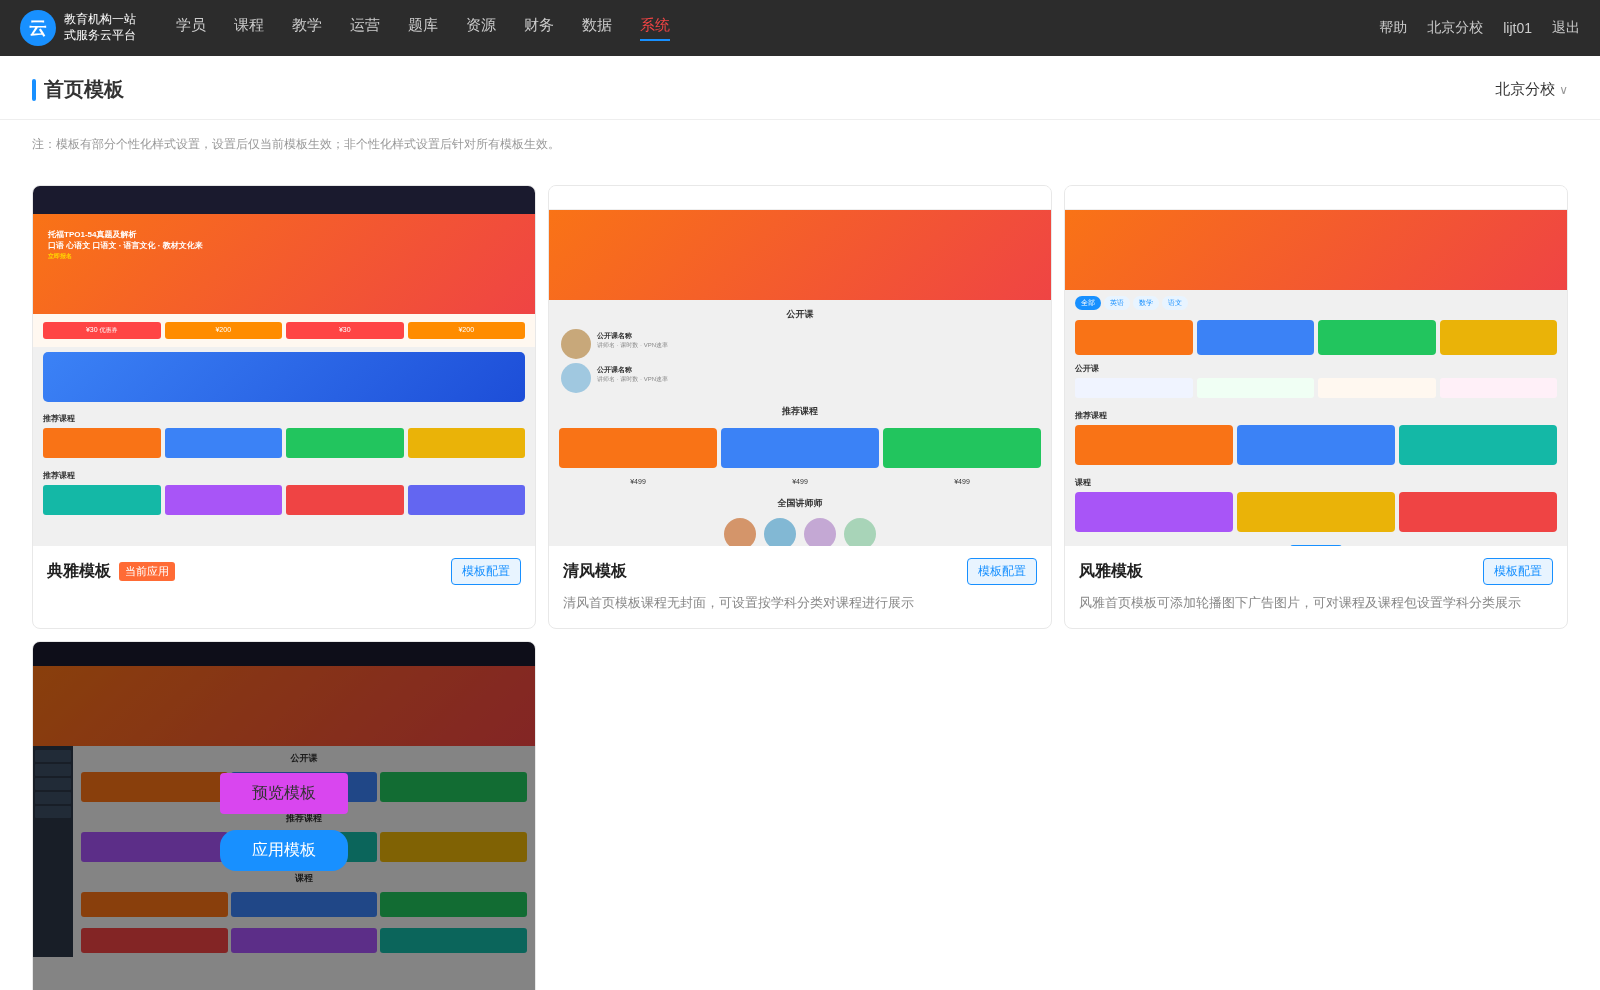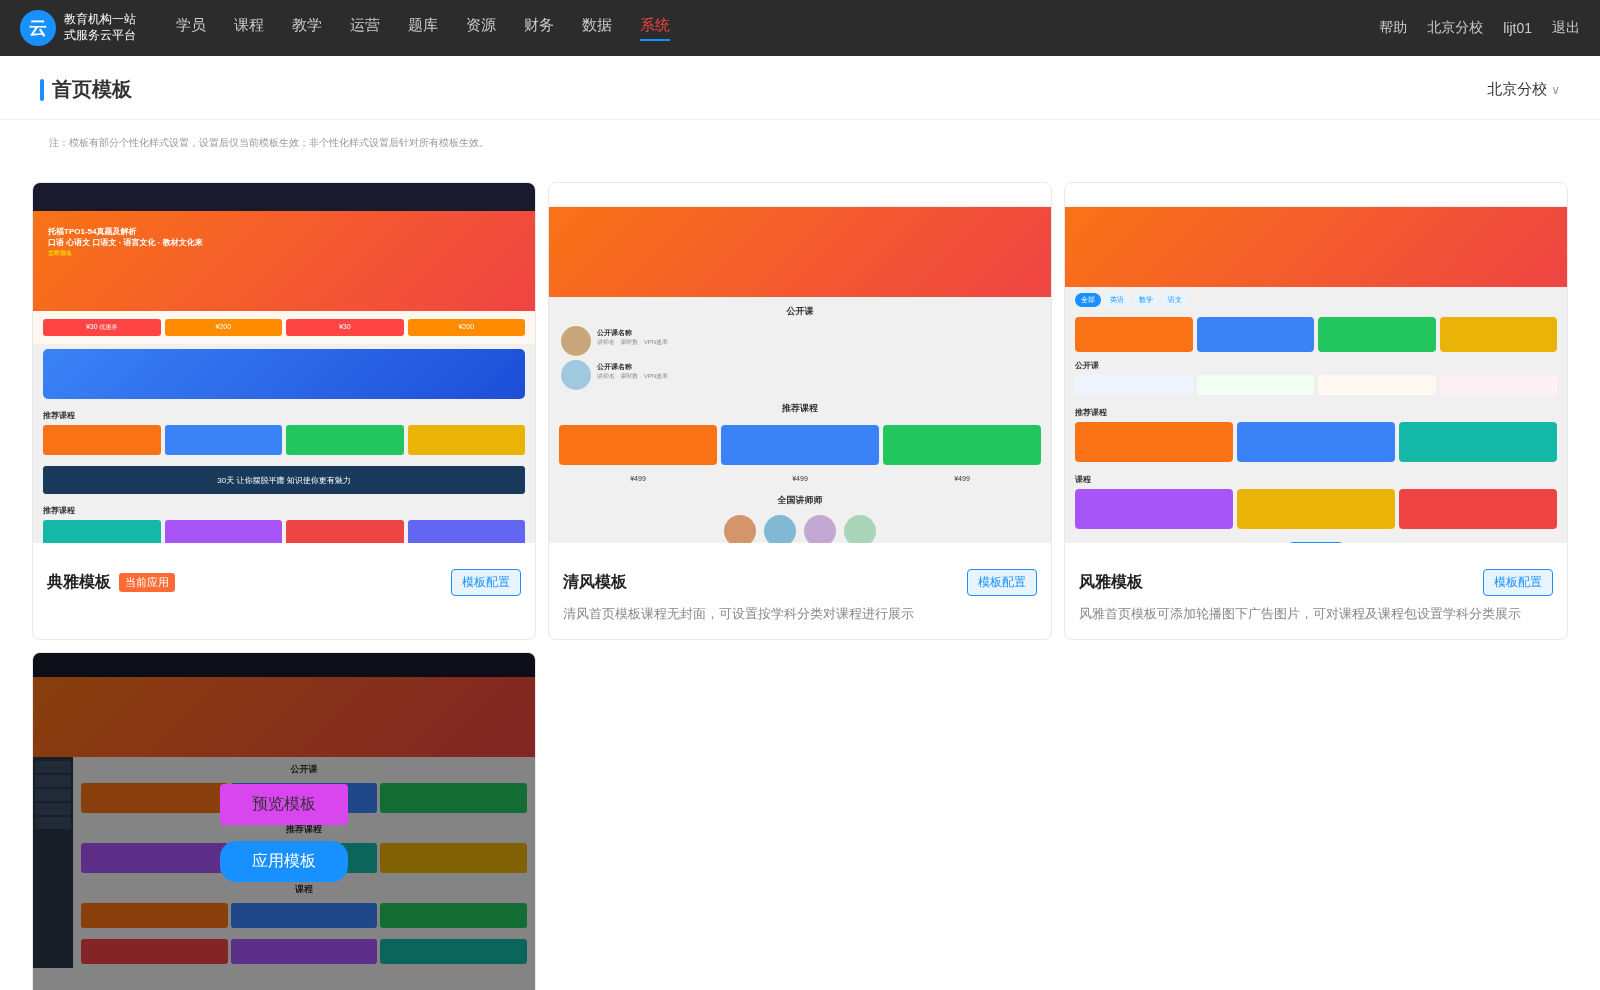--- a/index.html
+++ b/index.html
@@ -40,21 +40,21 @@
     .header-right span { color: #ccc; font-size: 14px; cursor: pointer; }
 
     
     .page { background: white; min-height: calc(100vh - 56px); }
 
     
     .page-header {
       display: flex;
       justify-content: space-between;
       align-items: center;
-      padding: 20px 40px 16px;
+      padding: 20px 32px 16px;
       border-bottom: 1px solid #eee;
     }
     .page-title {
       font-size: 20px;
       font-weight: bold;
       color: #333;
       display: flex;
       align-items: center;
       gap: 8px;
     }
@@ -94,22 +94,21 @@
     .tab.active {
       color: #1890ff;
       border-bottom: 2px solid #1890ff;
       font-weight: 500;
     }
 
     
     .note {
       padding: 16px 32px;
       color: #999;
-      font-size: 10px;
-      margin-left: 17px;
+      font-size: 12px;
     }
 
     
     .templates-grid {
       display: grid;
       grid-template-columns: repeat(3, 1fr);
       gap: 12px;
       padding: 16px 32px 40px;
     }
 
@@ -156,21 +155,20 @@
       padding: 10px 32px;
       border-radius: 16px;
       font-size: 16px;
       cursor: pointer;
       font-weight: 500;
     }
 
     
     .template-info {
       padding: 12px 14px 14px;
-      margin-top: 14px;
     }
     .template-name-row {
       display: flex;
       align-items: center;
       justify-content: space-between;
       margin-bottom: 8px;
     }
     .template-name-left {
       display: flex;
       align-items: center;
@@ -331,23 +329,20 @@
           </div>
           <div class="t1-banner2"></div>
           <div class="t1-section">
             <div class="t1-section-title">推荐课程</div>
             <div class="t1-courses">
               <div class="t1-course color-orange"></div>
               <div class="t1-course color-blue"></div>
               <div class="t1-course color-green"></div>
               <div class="t1-course color-yellow"></div>
             </div>
-          </div>
-          <div class="t1-voc">
-            <div class="t1-voc-text">30天 让你摆脱平庸 知识使你更有魅力</div>
           </div>
           <div class="t1-section">
             <div class="t1-section-title">推荐课程</div>
             <div class="t1-courses">
               <div class="t1-course color-teal"></div>
               <div class="t1-course color-purple"></div>
               <div class="t1-course color-red"></div>
               <div class="t1-course color-indigo"></div>
             </div>
           </div>

